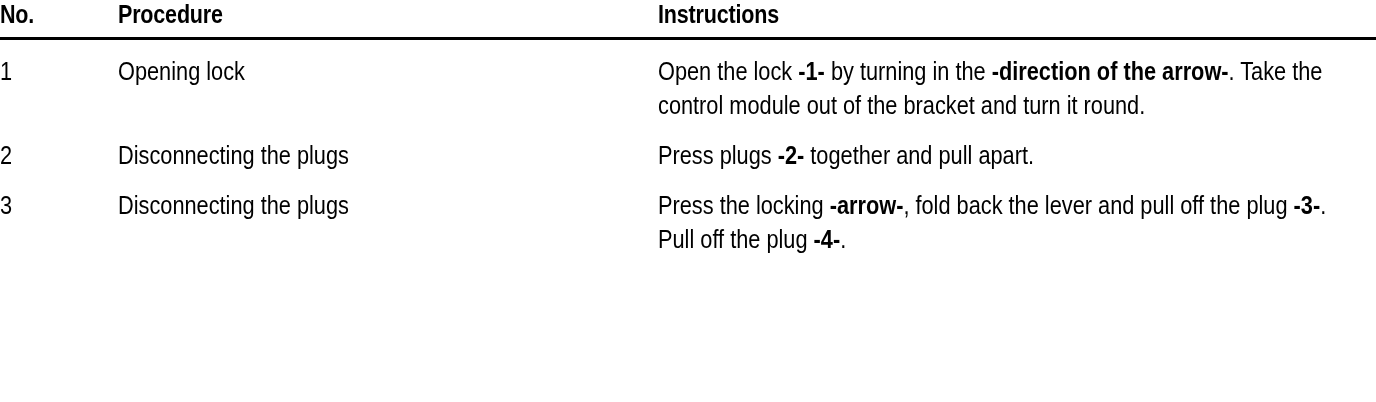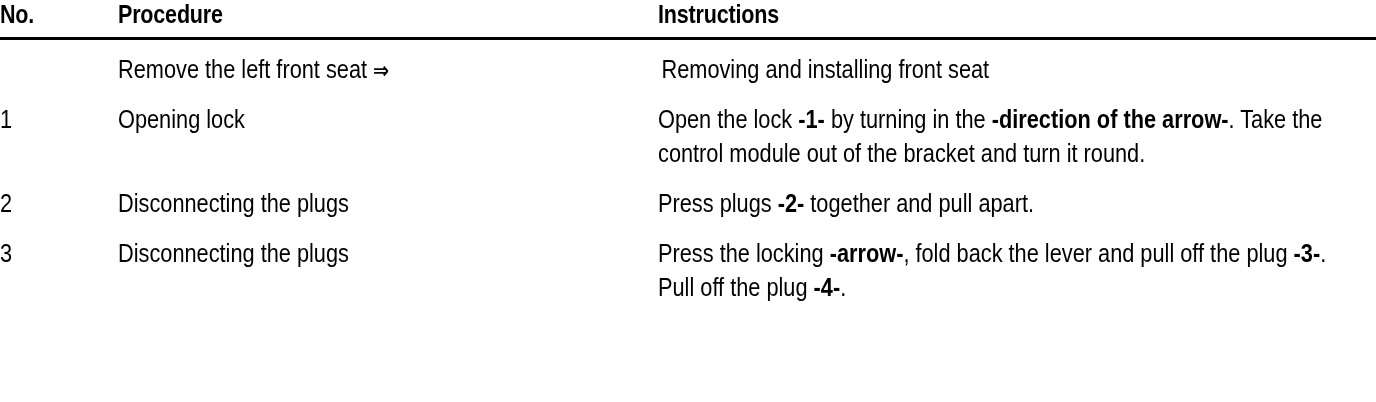--- a/index.html
+++ b/index.html
@@ -116,31 +116,20 @@
           <span class="hdr-inner">Procedure</span>
         </th>
         <th class="col-instr">
           <span class="hdr-inner">Instructions</span>
         </th>
       </tr>
     </thead>
 
     <tbody>
 
-      <tr class="row-seat">
-        <td class="c-no">
-          <span class="cell-inner"></span>
-        </td>
-        <td class="c-proc">
-          <span class="cell-inner"><span>Remove the left front seat </span><span class="arrow-glyph">⇒</span></span>
-        </td>
-        <td class="c-instr">
-          <span class="cell-inner"><span>Removing and installing front seat</span></span>
-        </td>
-      </tr>
 
       <tr class="row-1">
         <td class="c-no">
           <span class="cell-inner">1</span>
         </td>
         <td class="c-proc">
           <span class="cell-inner">Opening lock</span>
         </td>
         <td class="c-instr">
           <span class="cell-inner"><span>Open the lock </span><span class="bold nbr">-1-</span><span> by turning in the </span><span class="bold nbr">-direction of the arrow-</span><span>. Take the control module out of the bracket and turn it round.</span></span>

